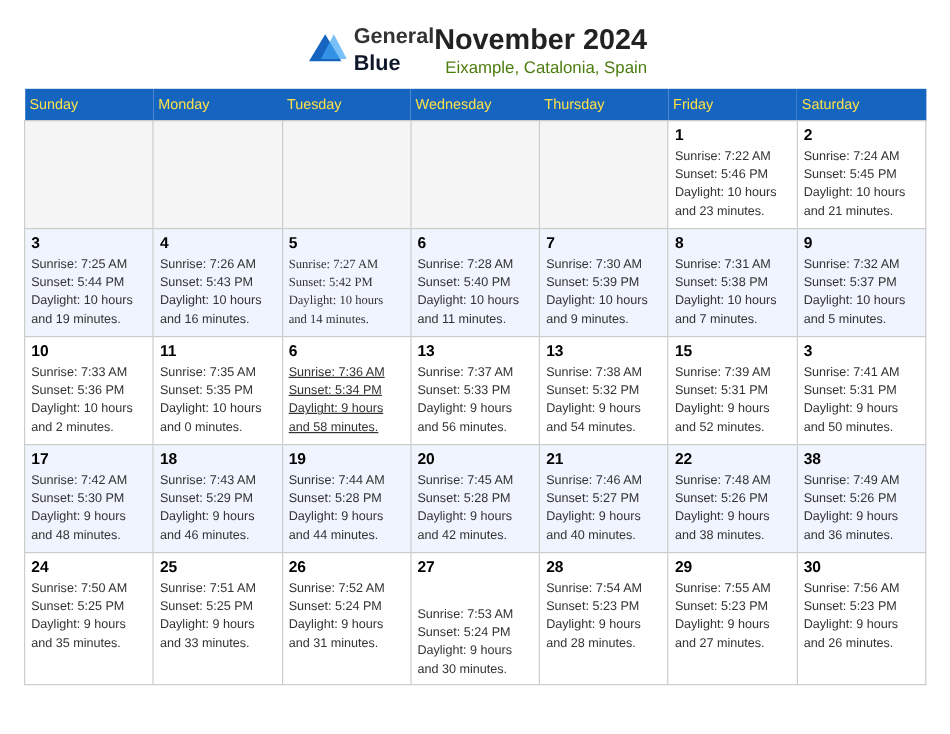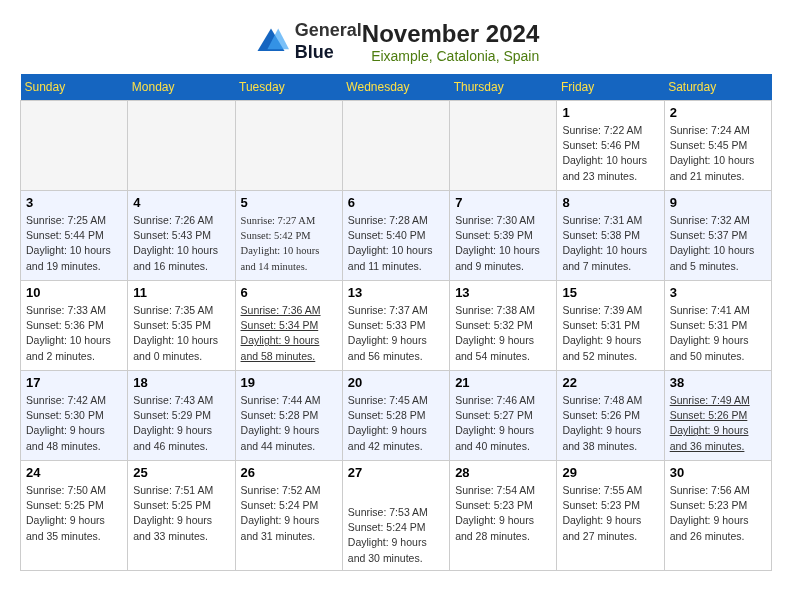--- a/index.html
+++ b/index.html
@@ -257,21 +257,21 @@
 Daylight: 9 hours and 40 minutes.</div>
         </td>
         <td>
           <span class="day-num">22</span>
           <div class="day-info" style="white-space: pre-line;">Sunrise: 7:48 AM
 Sunset: 5:26 PM
 Daylight: 9 hours and 38 minutes.</div>
         </td>
         <td>
           <span class="day-num">38</span>
-          <div class="day-info" style="white-space: pre-line; text-decoration: underline;">Sunrise: 7:49 AM
+          <div class="day-info" style="white-space: pre-line;">Sunrise: 7:49 AM
 Sunset: 5:26 PM
 Daylight: 9 hours and 36 minutes.</div>
         </td>
       </tr>
       <tr>
         <td>
           <span class="day-num">24</span>
           <div class="day-info" style="white-space: pre-line;">Sunrise: 7:50 AM
 Sunset: 5:25 PM
 Daylight: 9 hours and 35 minutes.</div>

